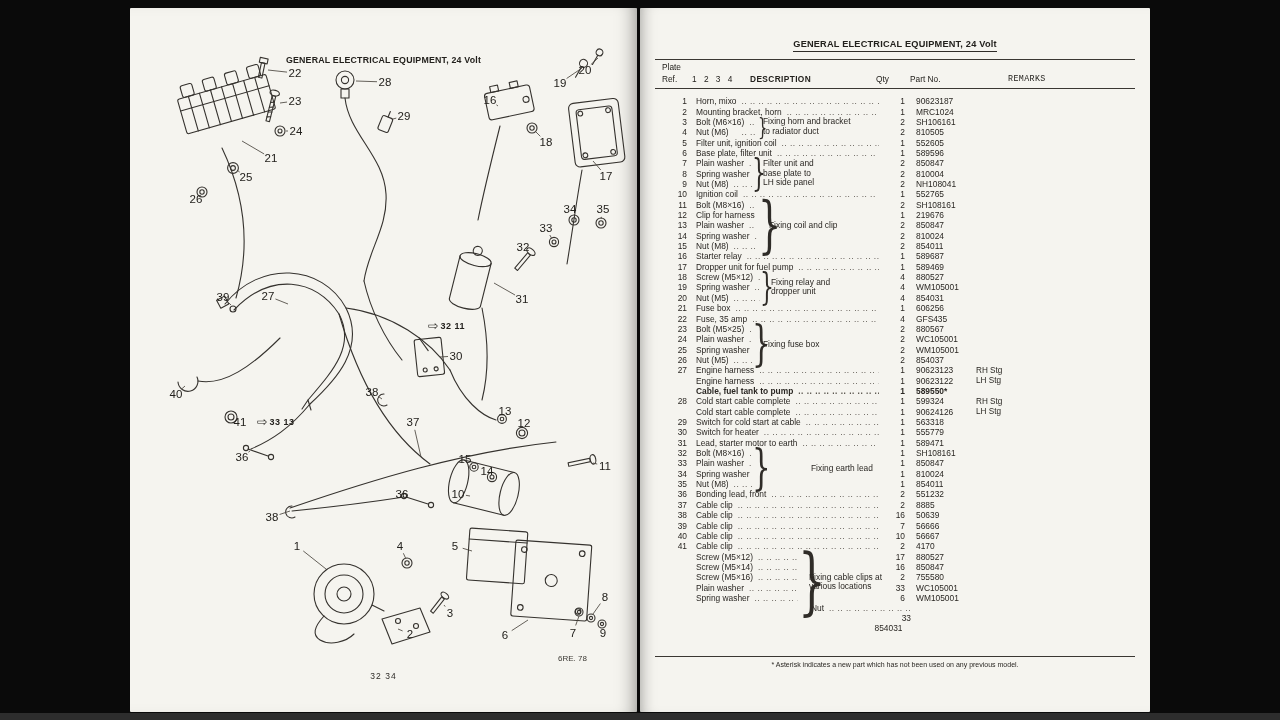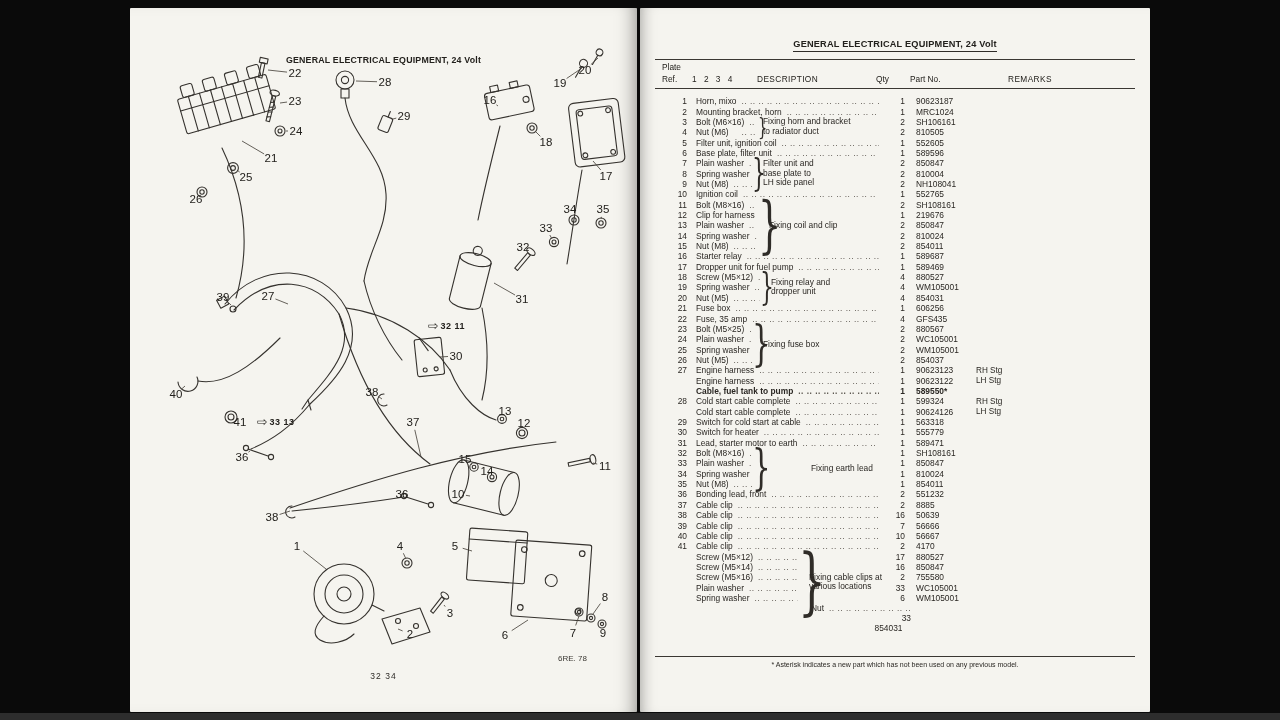--- a/index.html
+++ b/index.html
@@ -34,24 +34,24 @@
   .rp-title{position:absolute;top:31px;left:0;right:0;text-align:center;font-size:9.2px;font-weight:bold;color:#23211d;}
   .rp-title span{border-bottom:1px solid #2f2c28;padding-bottom:1.5px;letter-spacing:.2px;}
   .rule{position:absolute;left:15px;right:15px;height:1px;background:#3a3732;}
   .r-top{top:51px;}
   .r-hdr{top:80px;}
   .r-bot{top:648px;}
   .hdr{position:absolute;font-size:8.3px;color:#23211d;}
   .hdr-plate{left:22px;top:54px;}
   .hdr-ref{left:22px;top:66px;}
   .hdr-cols{left:52px;top:66px;letter-spacing:2.5px;}
-  .hdr-desc{left:117px;top:66px;letter-spacing:.4px;}
+  .hdr-desc{left:110px;top:66px;letter-spacing:.4px;font-weight:bold;}
   .hdr-qty{left:236px;top:66px;}
   .hdr-part{left:270px;top:66px;}
-  .hdr-rem{left:368px;top:66px;letter-spacing:.4px;}
+  .hdr-rem{left:368px;top:66px;letter-spacing:.4px;font-family:Liberation Mono, monospace;}
 
   .t-body{position:absolute;left:0;top:0;right:0;bottom:0;}
   .trow{position:absolute;left:14px;right:6px;height:10.35px;display:flex;align-items:center;
         font-size:8.4px;color:#2a2723;white-space:nowrap;}
   .c-ref{width:33px;text-align:right;flex:none;}
   .c-desc{margin-left:9px;width:185px;flex:none;overflow:hidden;display:flex;}
   .din{display:flex;overflow:hidden;white-space:nowrap;}
   .dtext{flex:none;}
   .dots{flex:1;overflow:hidden;white-space:nowrap;color:#5a554e;margin-left:5px;letter-spacing:.5px;}
   .c-qty{width:24px;text-align:right;flex:none;}

